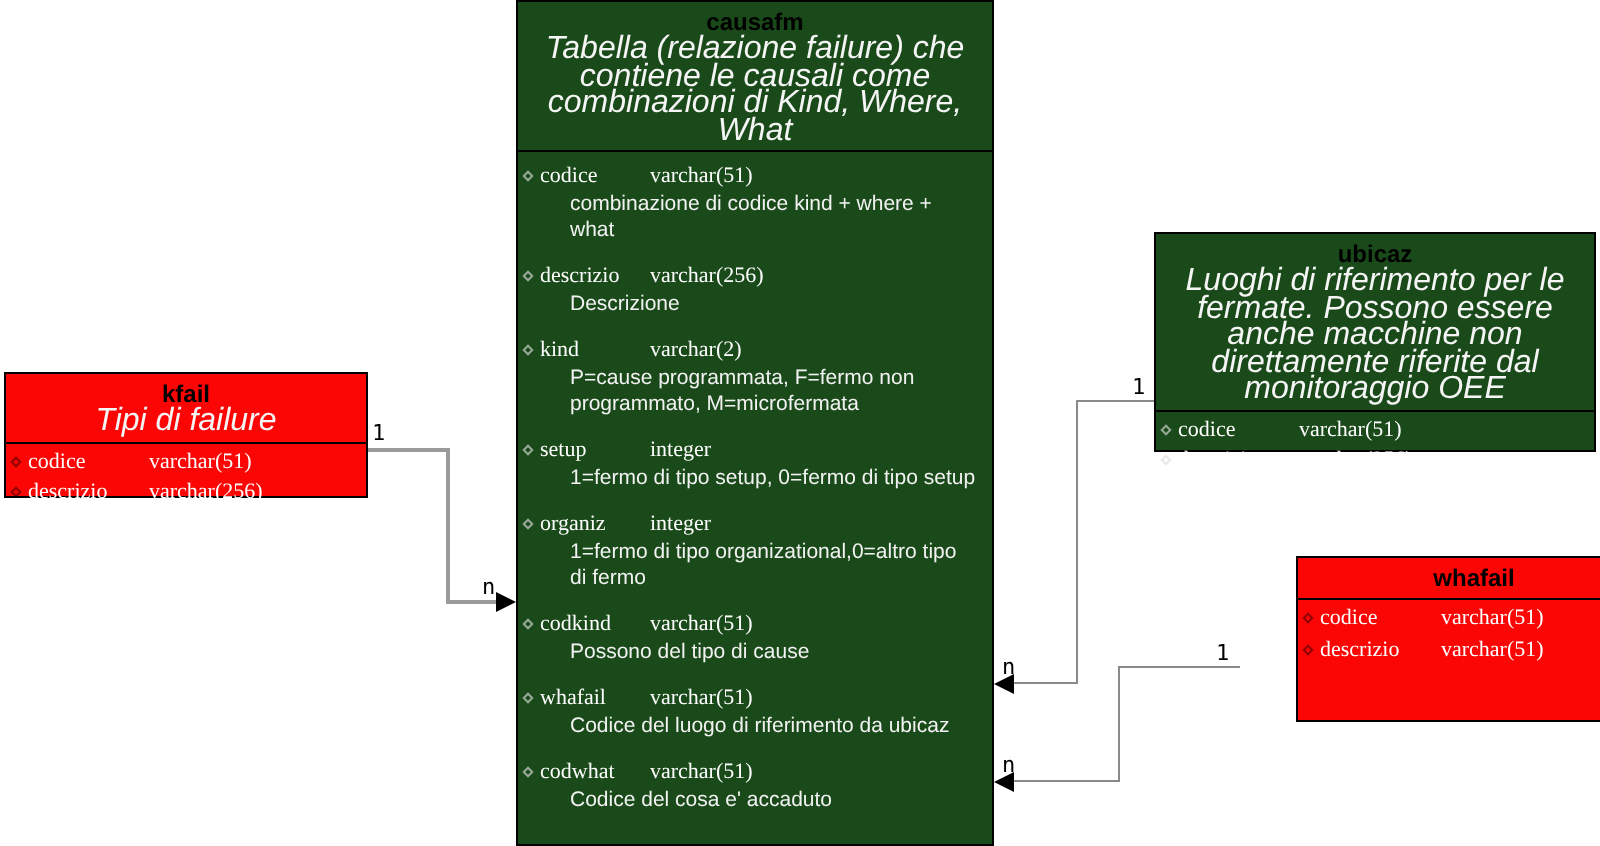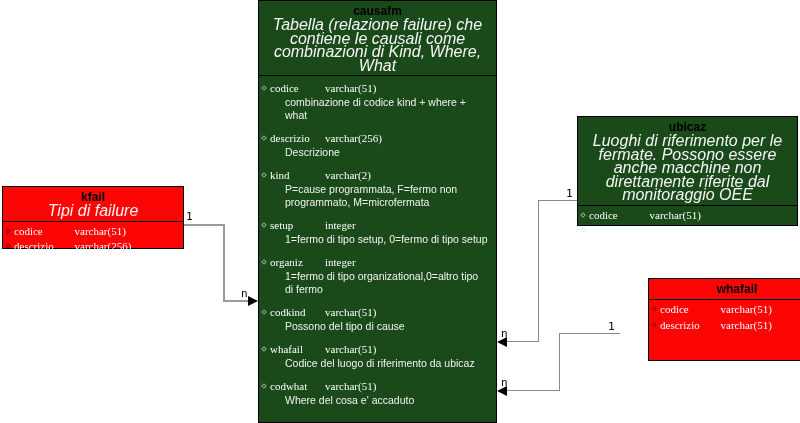--- a/index.html
+++ b/index.html
@@ -104,21 +104,21 @@
       <div class="field">
         <div class="frow"><span class="diamond"></span><span class="fname">codkind</span><span class="ftype">varchar(51)</span></div>
         <div class="fdesc">Possono del tipo di cause</div>
       </div>
       <div class="field">
         <div class="frow"><span class="diamond"></span><span class="fname">whafail</span><span class="ftype">varchar(51)</span></div>
         <div class="fdesc">Codice del luogo di riferimento da ubicaz</div>
       </div>
       <div class="field">
         <div class="frow"><span class="diamond"></span><span class="fname">codwhat</span><span class="ftype">varchar(51)</span></div>
-        <div class="fdesc">Where del cosa e' accaduto</div>
+        <div class="fdesc">Codice del cosa e' accaduto</div>
       </div>
     </div>
   </div>
 
   <div class="etable red small" style="left:2px; top:186px; width:182px; height:63px;">
     <div class="thead">
       <div class="ttitle">kfail</div>
       <div class="tdesc">Tipi di failure</div>
     </div>
     <div class="tbody compact">

